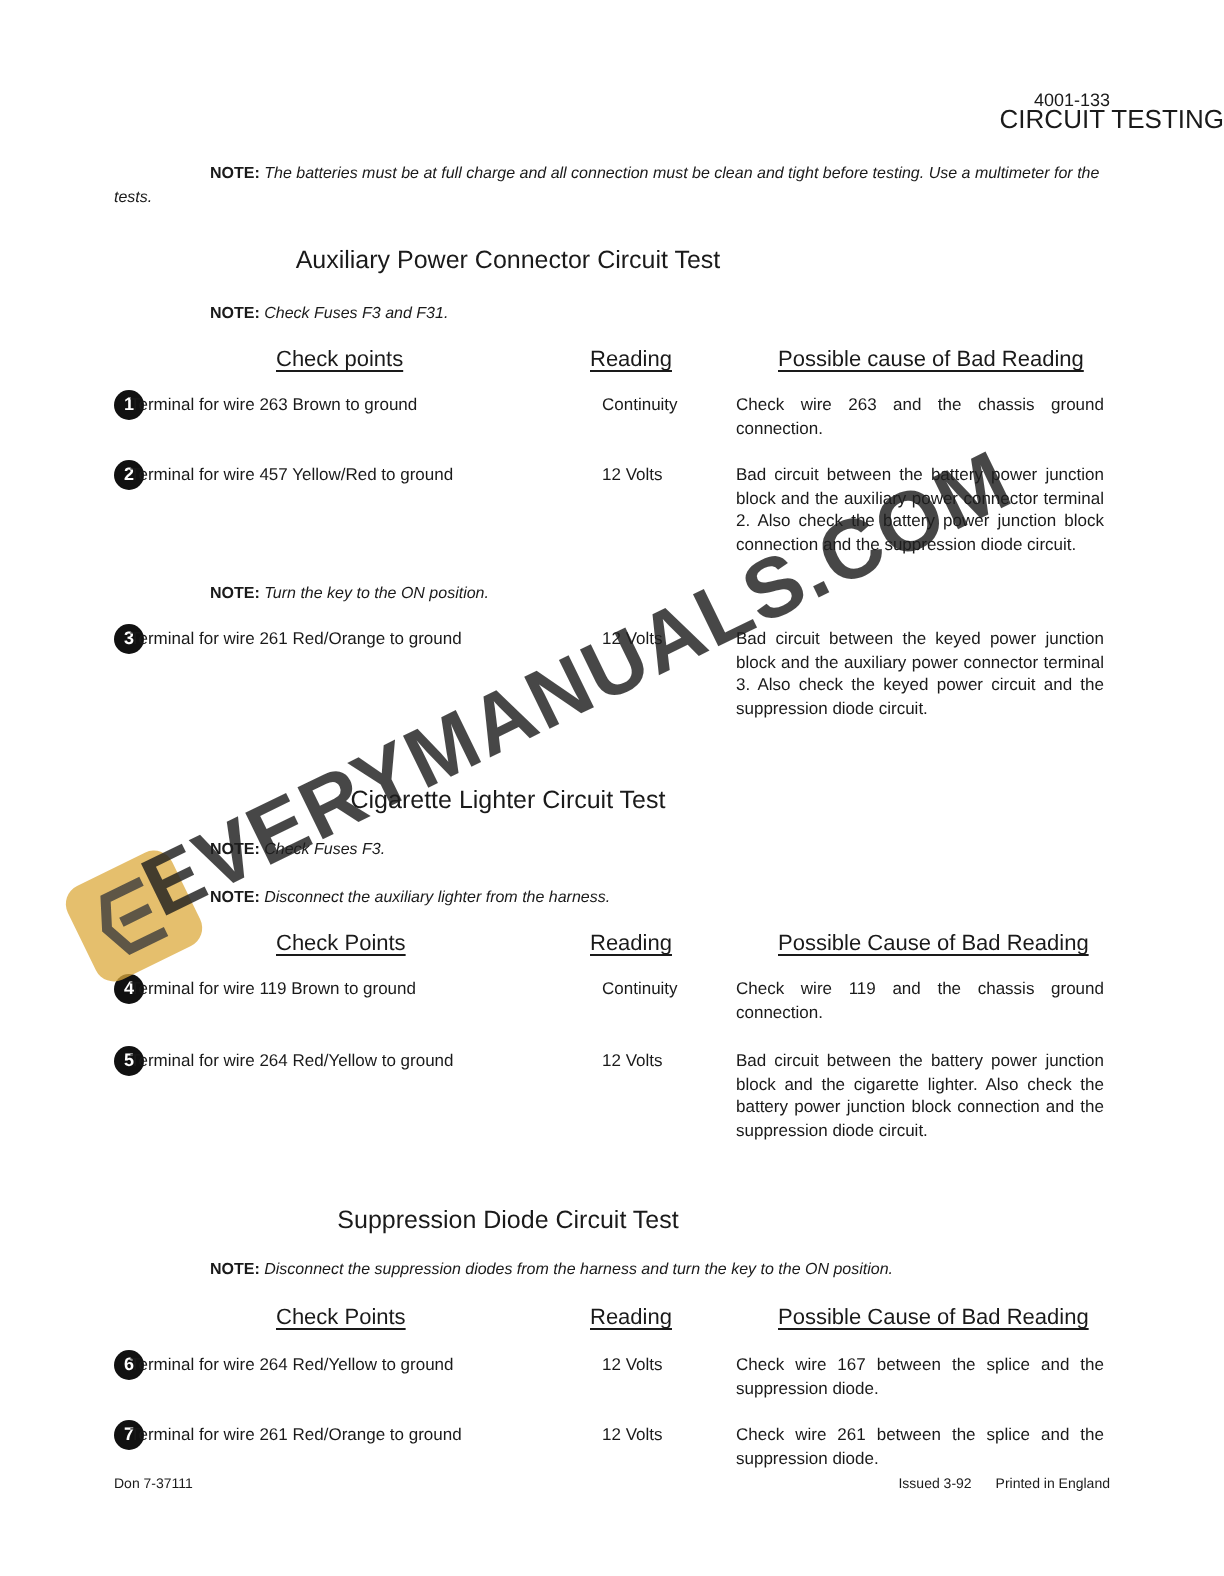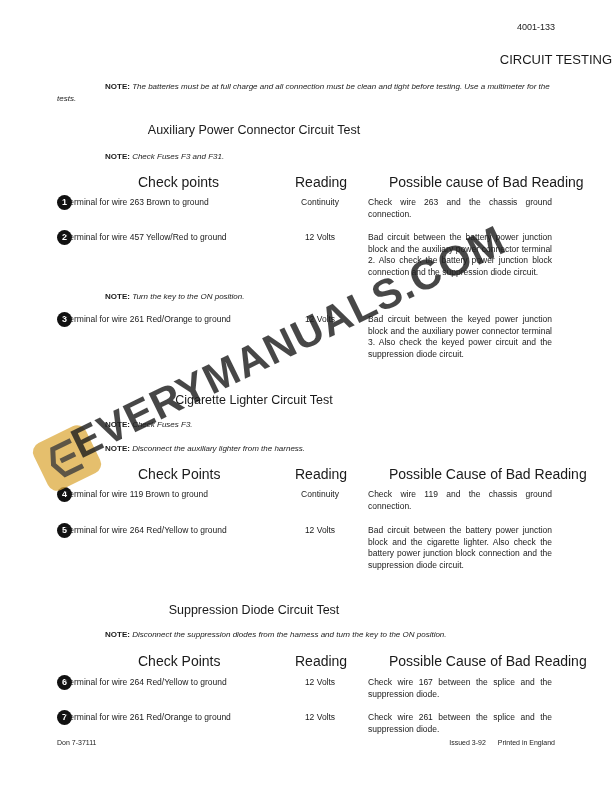--- a/index.html
+++ b/index.html
@@ -1,33 +1,33 @@
 <!DOCTYPE html>
 <html><head>
 <meta charset="utf-8">
 <style>
   html, body { margin: 0; padding: 0; background: #ffffff; }
   body {
     width: 612px; height: 788px; position: relative; overflow: hidden;
     font-family: "Liberation Sans", sans-serif; color: #1a1a1a;
   }
-  .page-num { position: absolute; top: 22px; right: 57px; font-size: 9px; }
+  .page-num { position: absolute; top: 45px; right: 57px; font-size: 9px; }
   .main-title { position: absolute; top: 52px; left: 0; width: 612px; text-align: right; font-size: 13px; }
   .note { position: absolute; left: 57px; font-size: 8px; line-height: 12px; width: 500px; }
   .note b { font-weight: bold; padding-left: 48px; }
   .note i { font-style: italic; margin-top: 36px; }
   .section-title { position: absolute; left: 0; width: 508px; text-align: center; font-size: 12.5px; }
-  .col-header { position: absolute; font-size: 14px; text-underline-offset: 2px; }
+  .col-header { position: absolute; font-size: 11px; text-decoration: underline; text-underline-offset: 2px; }
   .row { position: absolute; left: 57px; width: 500px; font-size: 8.5px; }
   .badge {
     position: absolute; left: 0; top: -2px; width: 15px; height: 15px; border-radius: 50%;
     background: #111; color: #fff; font-size: 9px; font-weight: bold; text-align: center; line-height: 15px;
   }
   .check { position: absolute; left: 8px; top: 0; white-space: nowrap; }
-  .reading { position: absolute; left: 233px; top: 0; width: 60px; text-align: center; }
+  .reading { position: absolute; left: 244px; top: 0; width: 60px; }
   .cause { position: absolute; left: 311px; top: 0; width: 184px; text-align: justify; line-height: 11.5px; }
   .footer-left { position: absolute; left: 57px; top: 739px; font-size: 7px; }
   .footer-right { position: absolute; right: 57px; top: 739px; font-size: 7px; }
   .footer-right span { margin-left: 10px; }
   .wm-text {
     position: absolute; left: 85px; top: 420px; font-size: 42px; font-weight: bold;
     color: rgba(30,30,30,0.82); transform: rotate(-26deg); transform-origin: left bottom;
     letter-spacing: 1px; white-space: nowrap; pointer-events: none;
   }
   .wm-logo {

